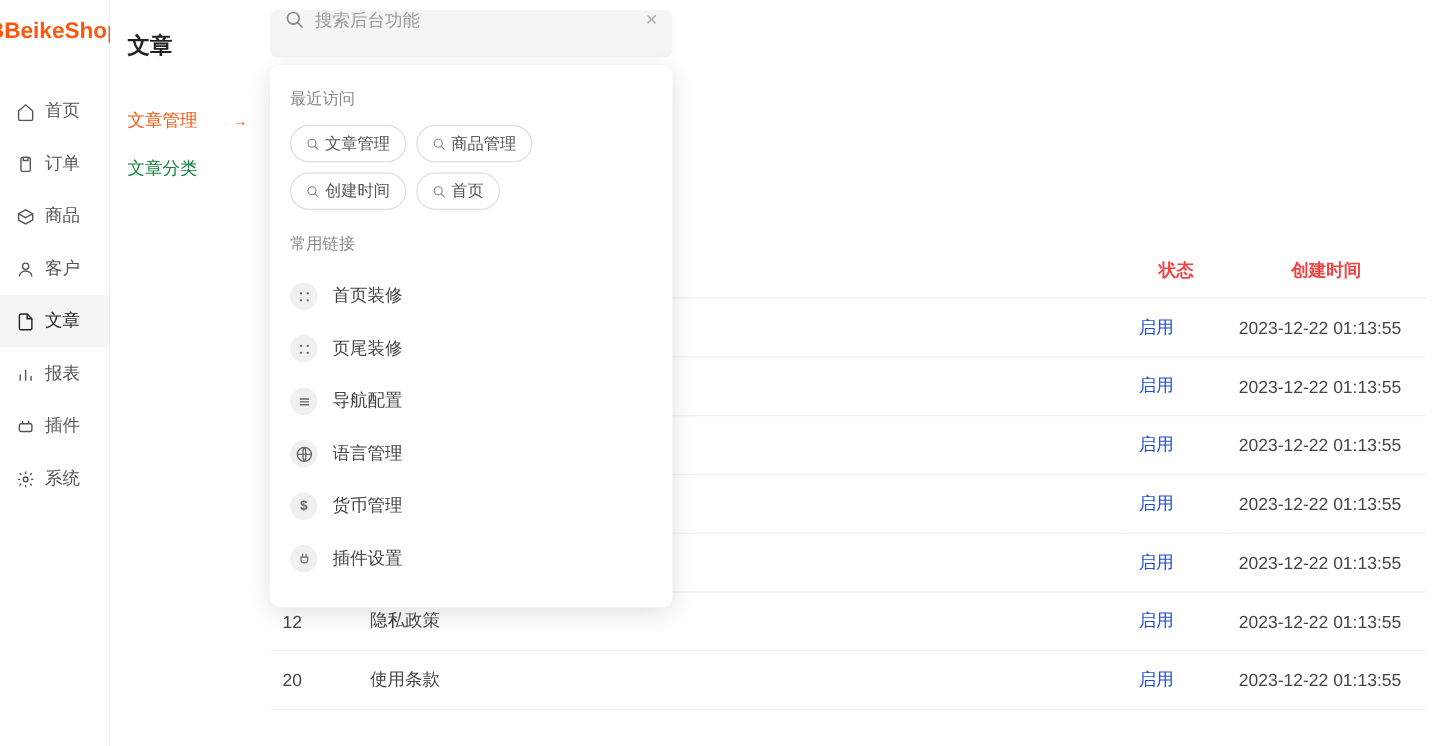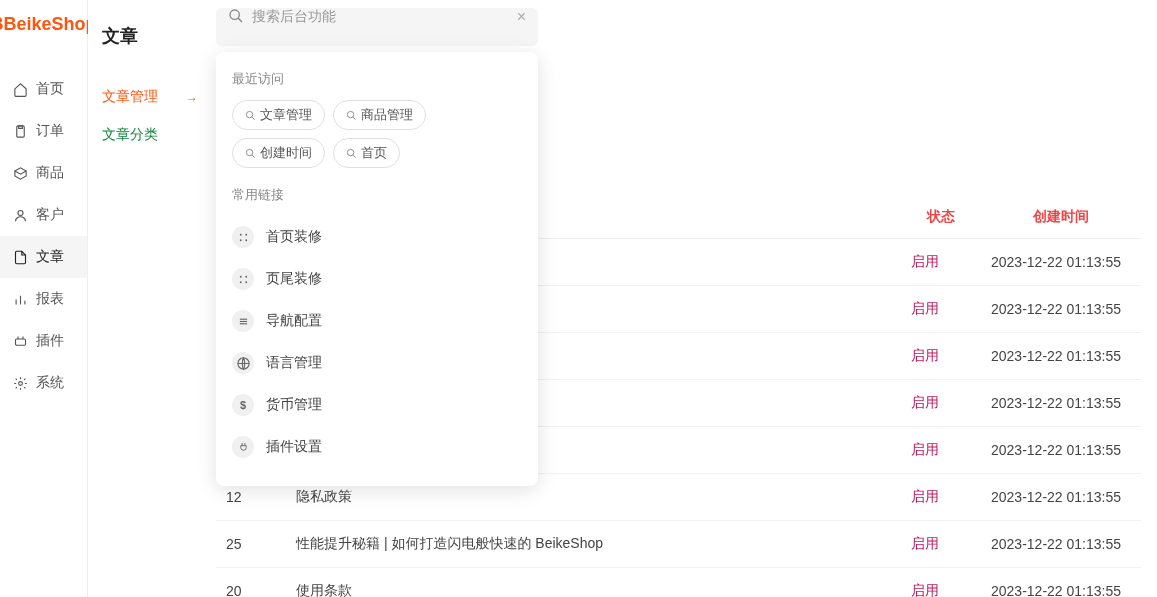--- a/index.html
+++ b/index.html
@@ -48,21 +48,21 @@
     .link-icon { width: 22px; height: 22px; border-radius: 50%; background: #f0f0f0; display: inline-flex; align-items: center; justify-content: center; font-size: 11px; color: #666; }
     
     
     .data-table { width:100%; margin-top: 150px; border-collapse: collapse; }
     .data-table th { text-align: center; font-weight: 600; color: #ef4444; padding: 12px 10px; font-size:14px; border-bottom:1px solid #eee; }
     .data-table td { padding: 14px 10px; font-size:14px; color:#444; border-bottom:1px solid #f1f1f1; }
     .col-id { width: 70px; }
     .col-title { }
     .col-status { width: 80px; }
     .col-created { width: 160px; white-space:nowrap; }
-    .status-enabled { color: #be185d; }
+    .status-enabled { color: #1d4ed8; }
     
     svg { display:block; }
   </style>
 </head>
 <body>
 
 <div class="app">
 
   <aside class="sidebar-primary">
     <div class="logo">
@@ -309,26 +309,20 @@
             <td class="col-status"><span class="status-enabled">启用</span></td>
             <td class="col-created">2023-12-22 01:13:55</td>
           </tr>
           <tr>
             <td class="col-id">12</td>
             <td class="col-title">隐私政策</td>
             <td class="col-status"><span class="status-enabled">启用</span></td>
             <td class="col-created">2023-12-22 01:13:55</td>
           </tr>
           <tr>
-            <td class="col-id">25</td>
-            <td class="col-title">性能提升秘籍 | 如何打造闪电般快速的 BeikeShop</td>
-            <td class="col-status"><span class="status-enabled">启用</span></td>
-            <td class="col-created">2023-12-22 01:13:55</td>
-          </tr>
-          <tr>
             <td class="col-id">20</td>
             <td class="col-title">使用条款</td>
             <td class="col-status"><span class="status-enabled">启用</span></td>
             <td class="col-created">2023-12-22 01:13:55</td>
           </tr>
         </tbody>
     </table>
 
   </main>
 </div>

